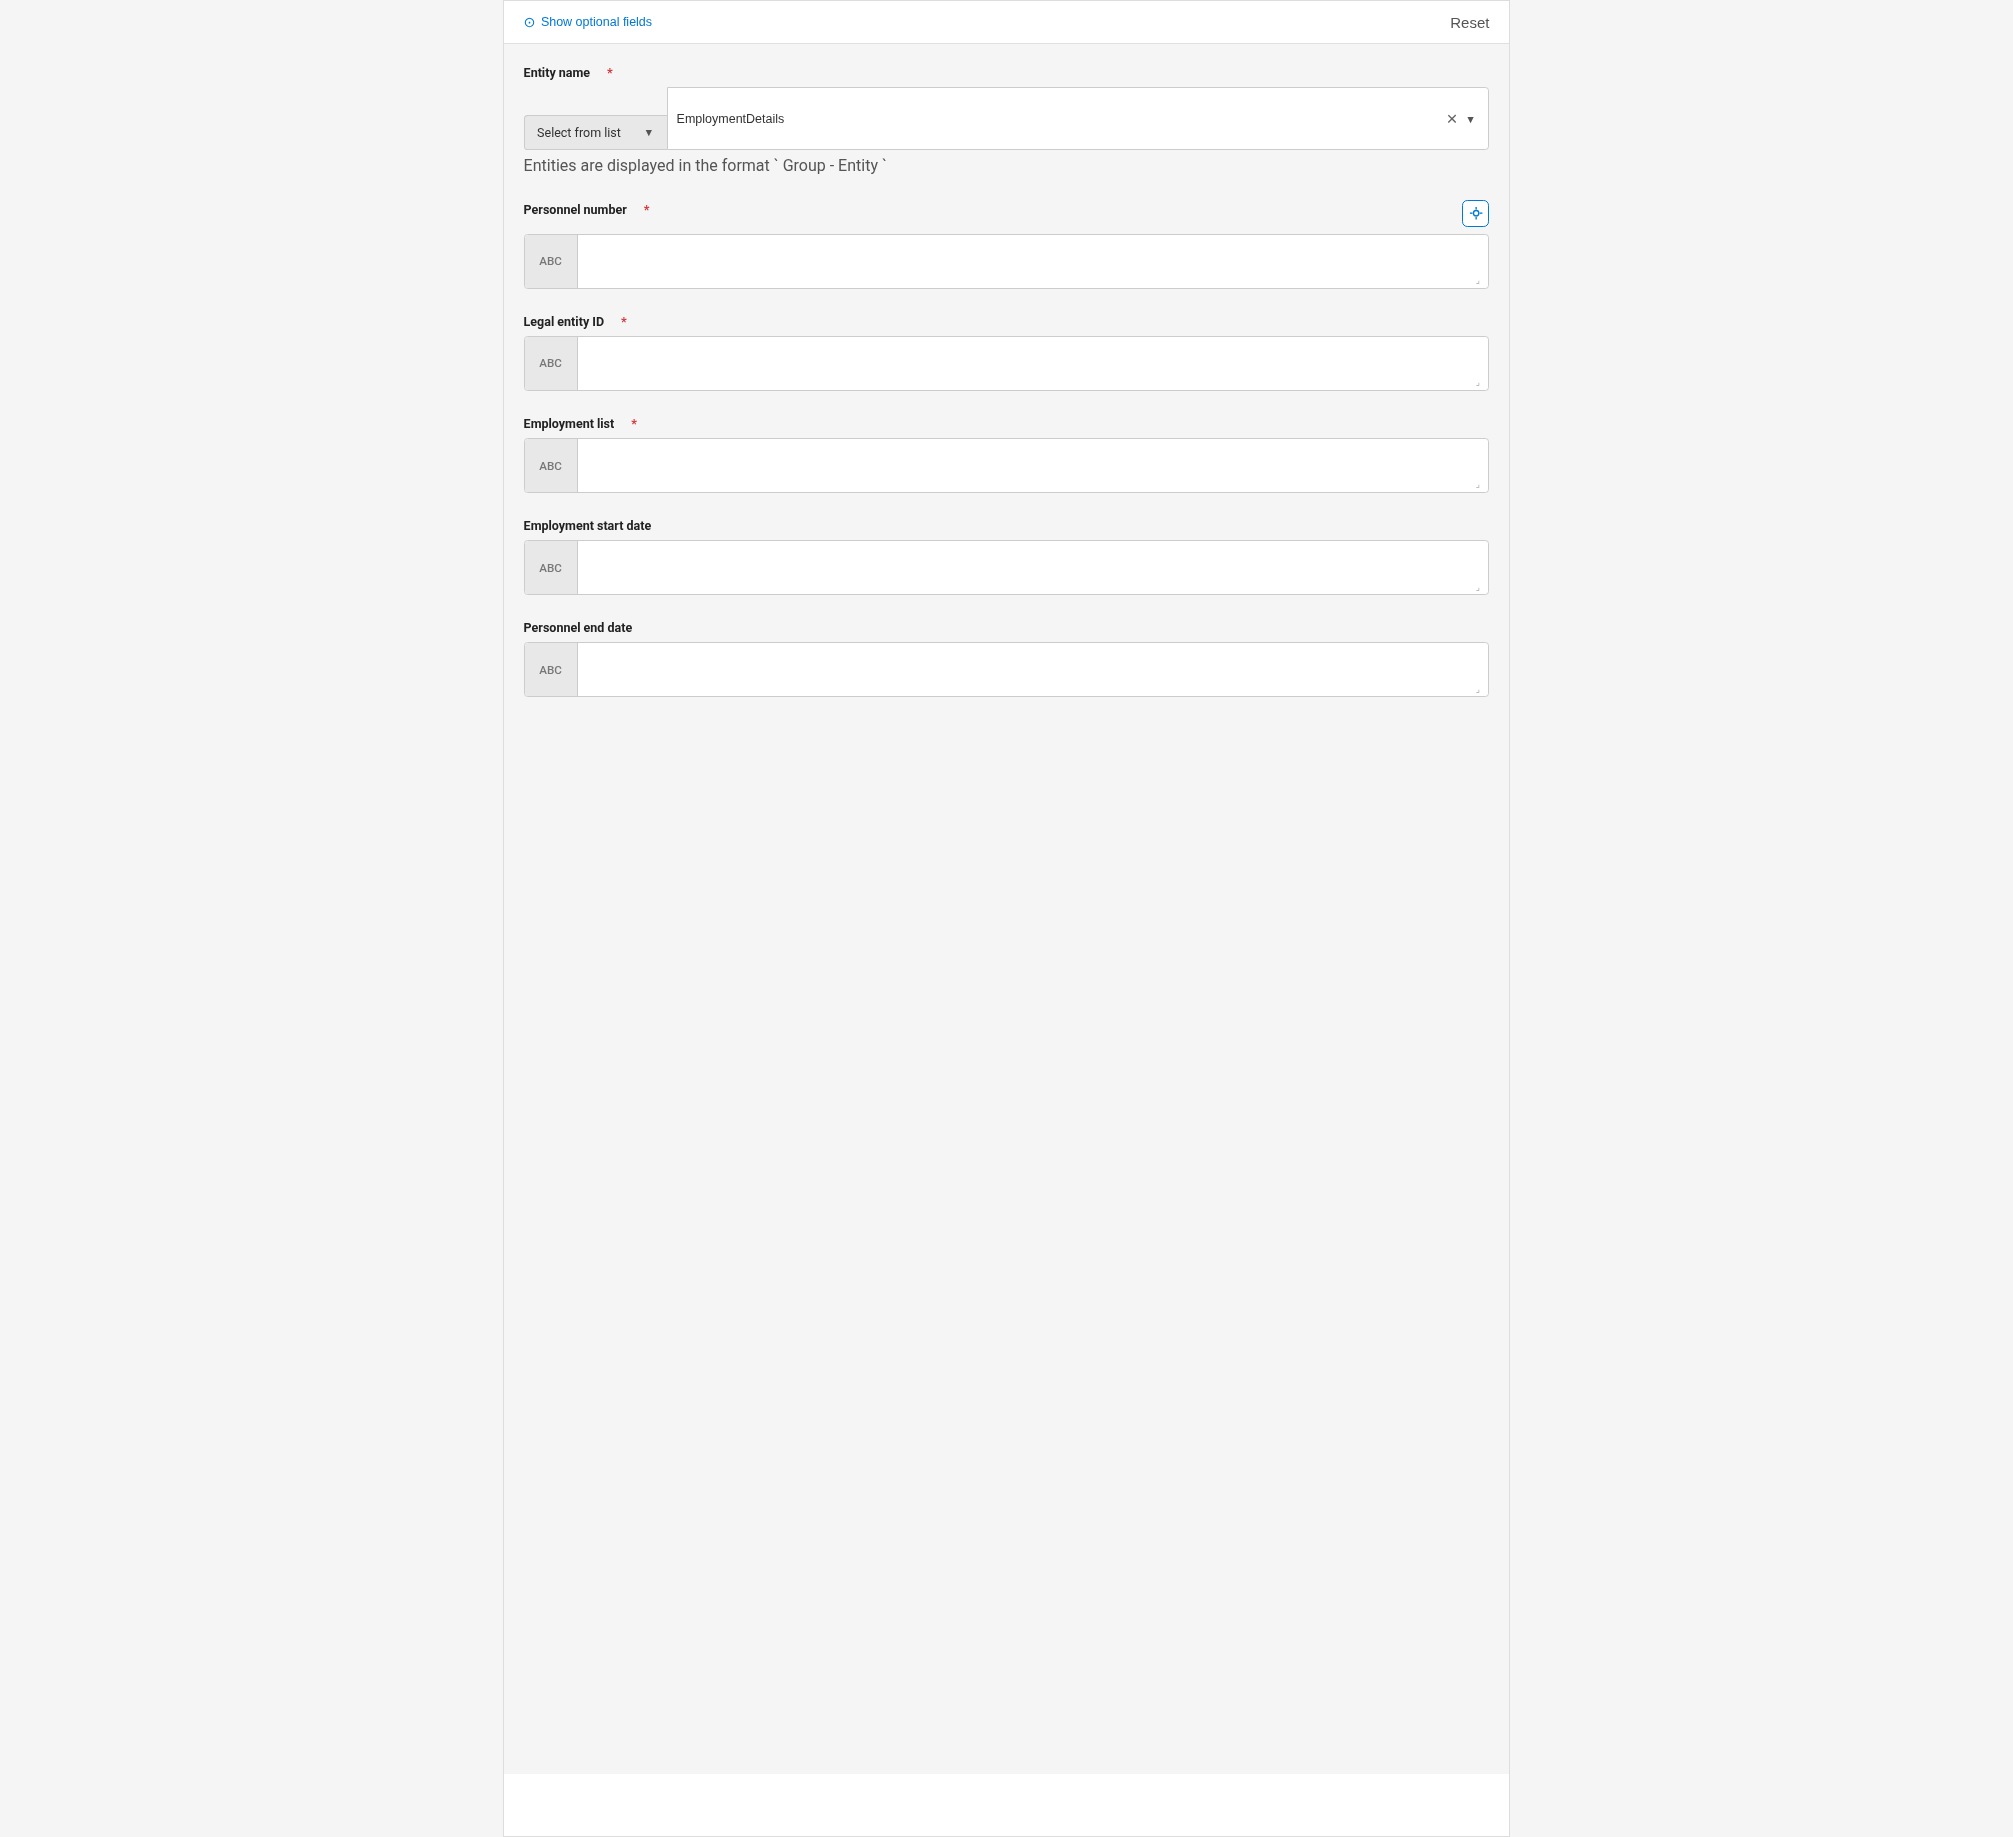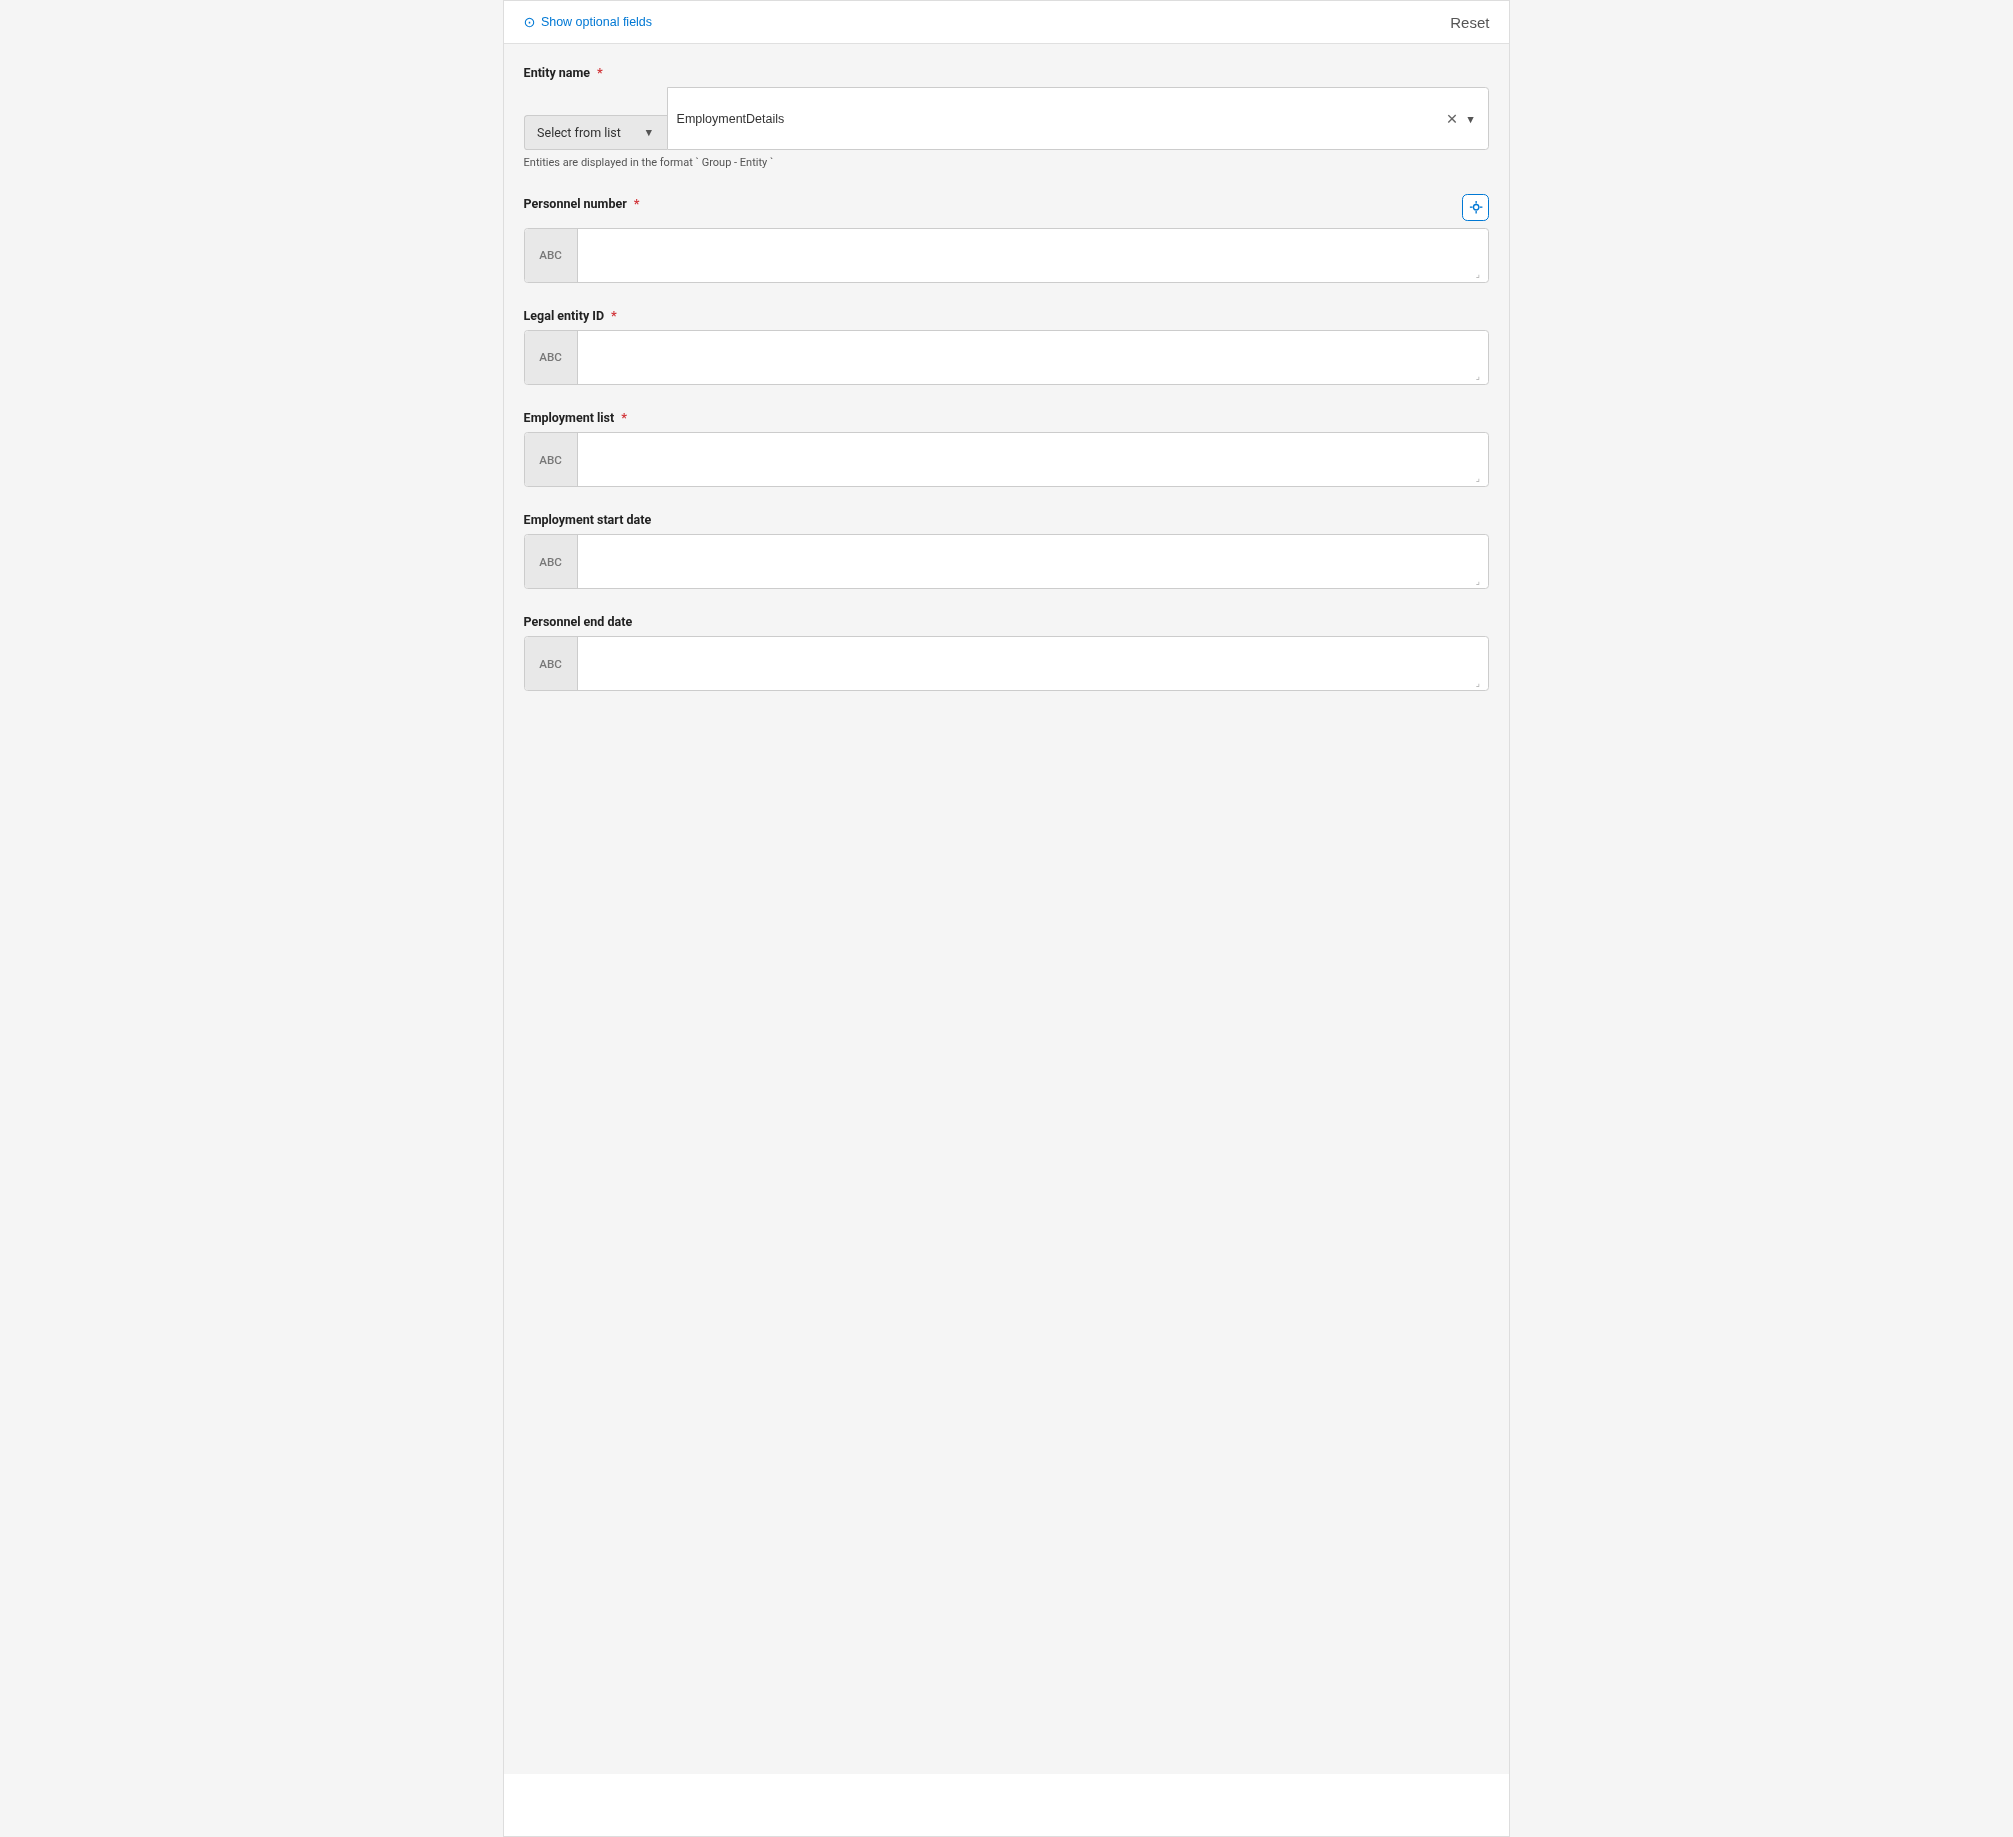--- a/index.html
+++ b/index.html
@@ -102,21 +102,21 @@
       margin-bottom: 25px;
     }
 
     .field-label {
       font-size: 12.5px;
       font-weight: 700;
       color: #222;
       margin-bottom: 7.1px;
       display: flex;
       align-items: center;
-      gap: 7px;
+      gap: 17px;
     }
 
     .required-star {
       color: #d13438;
       font-size: 12.5px;
     }
 
     
     .entity-name-row {
       display: flex;
@@ -176,21 +176,21 @@
     .entity-value-input .expand-btn {
       background: none;
       border: none;
       cursor: pointer;
       color: #555;
       font-size: 10.7px;
       padding: 3.6px;
     }
 
     .entity-hint {
-      font-size: 11px;
+      font-size: 16px;
       color: #555;
       margin-top: 5.3px;
     }
 
     
     .abc-field-wrapper {
       display: flex;
       align-items: stretch;
       border: 0.9px solid #ccc;
       border-radius: 3.6px;

